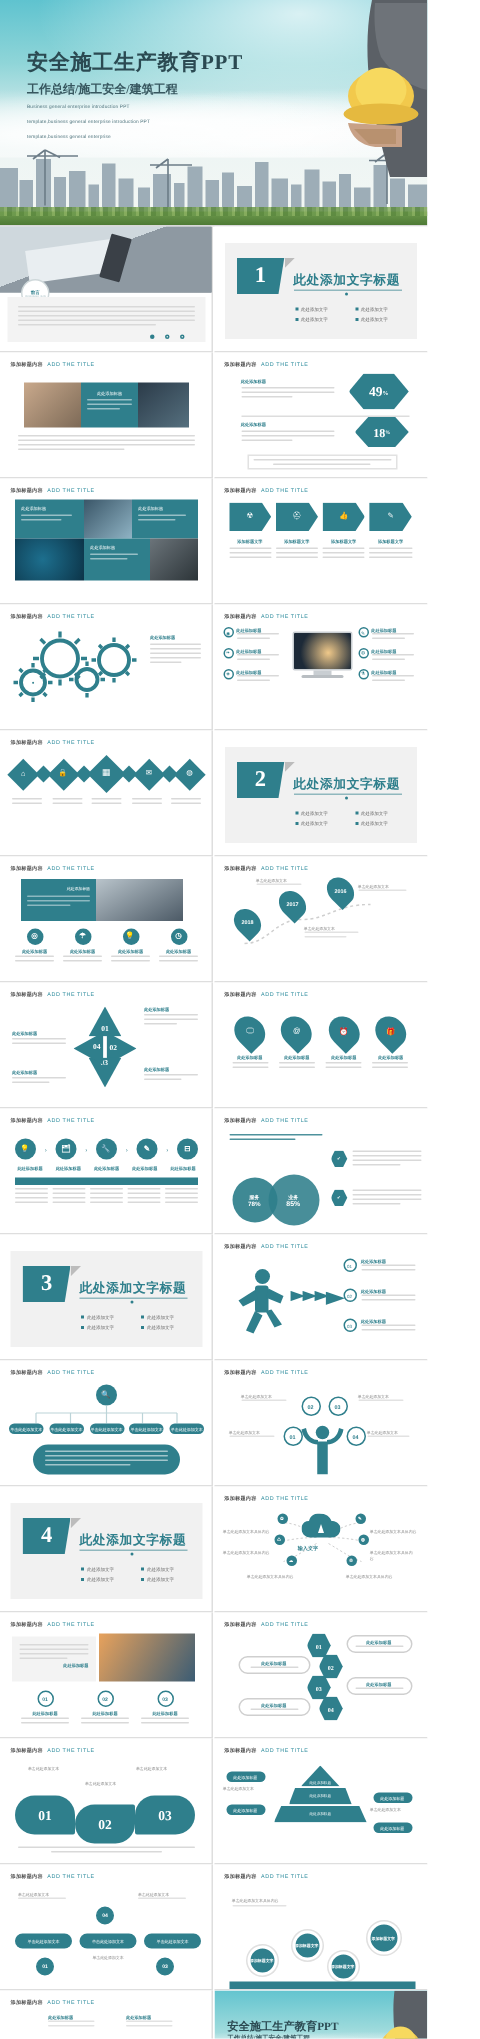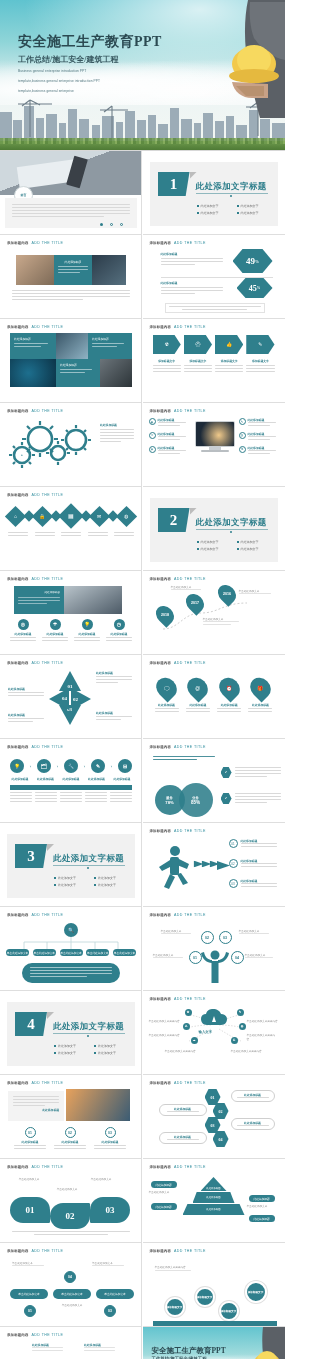--- a/index.html
+++ b/index.html
@@ -236,21 +236,21 @@
       <span class="num" style="font-size:4px;">%</span>
     </div>
     <div class="abs" style="left:18px;top:42px;width:112px;height:1px;background:#ddd;"></div>
     <div class="abs" style="left:18px;top:46px;width:62px;">
       <div class="cap" style="margin-bottom:2px;">此处添加标题</div>
       <span class="ln" style="width:100%"></span>
         <span class="ln" style="width:100%"></span>
         <span class="ln" style="width:55%"></span>
     </div>
     <div class="abs hexa" style="left:94px;top:43px;width:36px;height:20px;display:flex;align-items:center;justify-content:center;">
-      <span class="num" style="font-size:8px;">45</span>
+      <span class="num" style="font-size:8px;">18</span>
       <span class="num" style="font-size:3.5px;">%</span>
     </div>
     <div class="abs" style="left:22px;top:68px;width:100px;border:1px solid #e2e2e2;padding:2px 3px;">
       <span class="ln" style="width:100%"></span>
         <span class="ln" style="width:70%;margin:0 auto;"></span>
     </div>
   </div>
 
   <div class="slide">
     <div class="sh">

